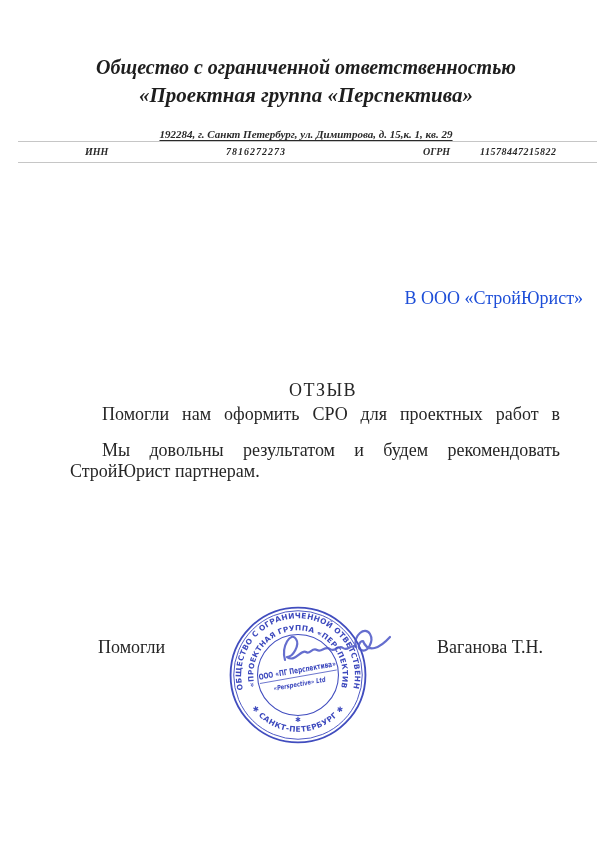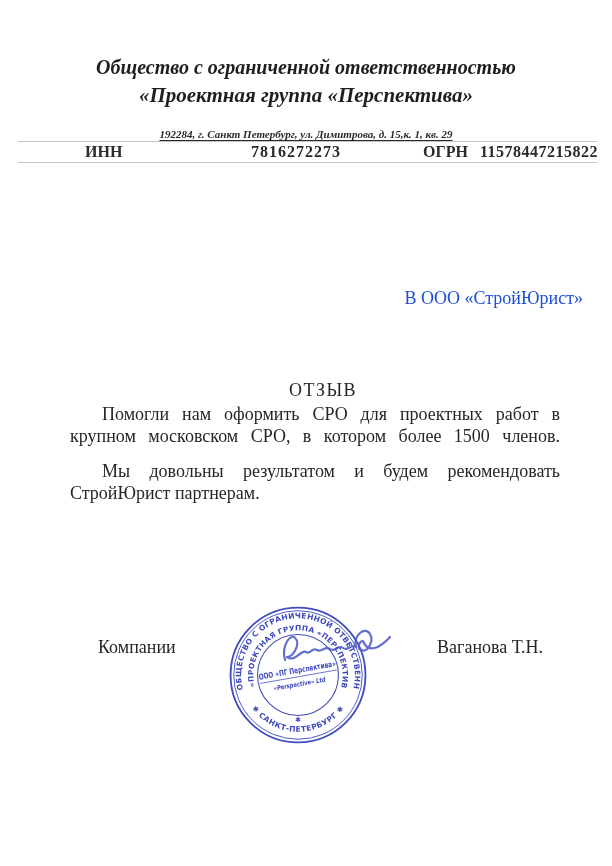--- a/index.html
+++ b/index.html
@@ -23,25 +23,25 @@
   }
   .address-line{
     top:128px;left:0;right:0;text-align:center;
     font-size:11px;font-weight:bold;font-style:italic;color:#2a2a2a;
     text-decoration:underline;
     text-underline-offset:2px;
   }
   .registry-row{
     top:141px;left:18px;right:15px;height:20px;
     border-top:1px solid #c6c6c6;border-bottom:1px solid #c6c6c6;
-    font-size:16px;font-weight:bold;color:#2a2a2a;
+    font-size:10px;font-weight:bold;font-style:italic;color:#2a2a2a;
   }
   .registry-row span{position:absolute;line-height:20px;white-space:nowrap;}
   .inn-label{left:67px;}
-  .inn-value{left:208px;letter-spacing:1px;margin-left:25px;}
+  .inn-value{left:208px;letter-spacing:1px;}
   .ogrn-label{left:405px;}
   .ogrn-value{left:462px;letter-spacing:0.5px;}
   
   .recipient-line{
     top:288px;right:29px;
     font-size:18px;color:#1d4ed8;white-space:nowrap;font-family:Liberation Serif, serif;
   }
   
   .review-title{
     top:380px;left:70px;right:36px;text-align:center;
@@ -85,30 +85,29 @@
     <span class="ogrn-value">11578447215822</span>
   </div>
 
   <div class="abs recipient-line">В ООО «СтройЮрист»</div>
 
   <div class="abs review-title">ОТЗЫВ</div>
 
   <div class="abs body-text">
     <div class="paragraph">
       <div class="line first">Помогли нам оформить СРО для проектных работ в</div>
-      <div class="line">крупном московском СРО, в котором более 1500 членов.</div>
     </div>
     <div class="paragraph">
       <div class="line first">Мы довольны результатом и будем рекомендовать</div>
       <div class="line last">СтройЮрист партнерам.</div>
     </div>
   </div>
 
   <div class="abs signoff">
-    <span class="position">Компании</span>
+    <span class="position">Помогли</span>
     <span class="name">Ваганова Т.Н.</span>
   </div>
 
   <svg class="abs stamp-svg" width="142" height="142" viewBox="0 0 200 200">
     <g stroke="#2d3ab8" fill="none" opacity="0.9">
       <circle cx="100" cy="100" r="95" stroke-width="2.6"></circle>
       <circle cx="100" cy="100" r="90.5" stroke-width="1.3"></circle>
       <circle cx="100" cy="100" r="57" stroke-width="1.5"></circle>
     </g>
     <defs>

